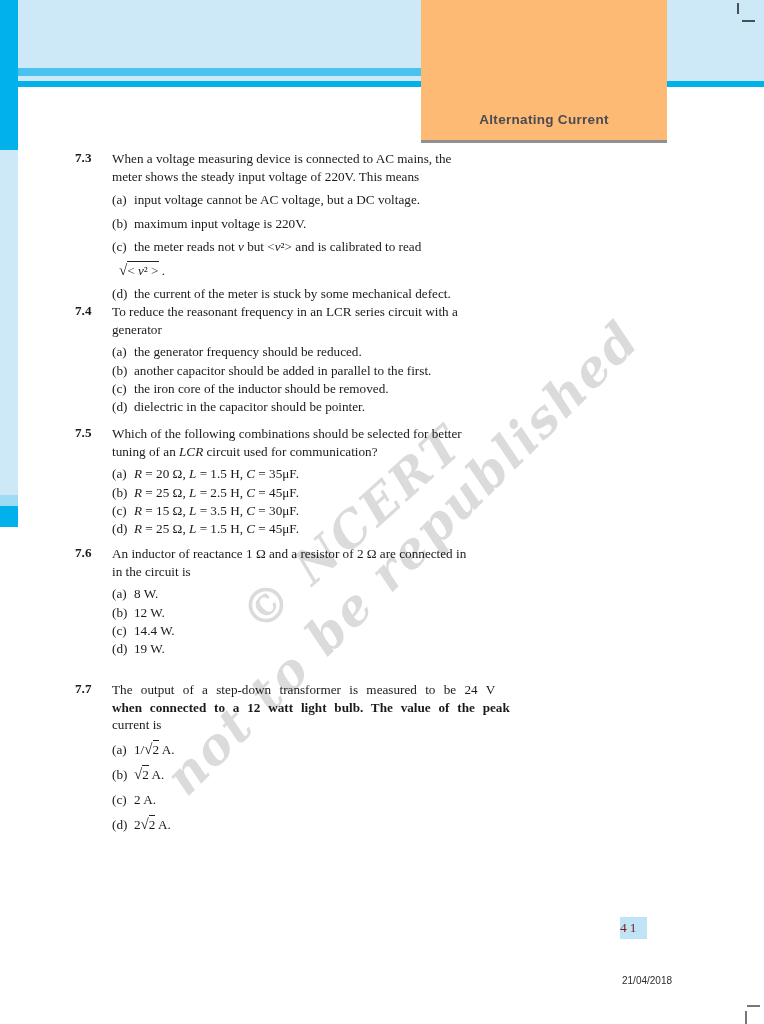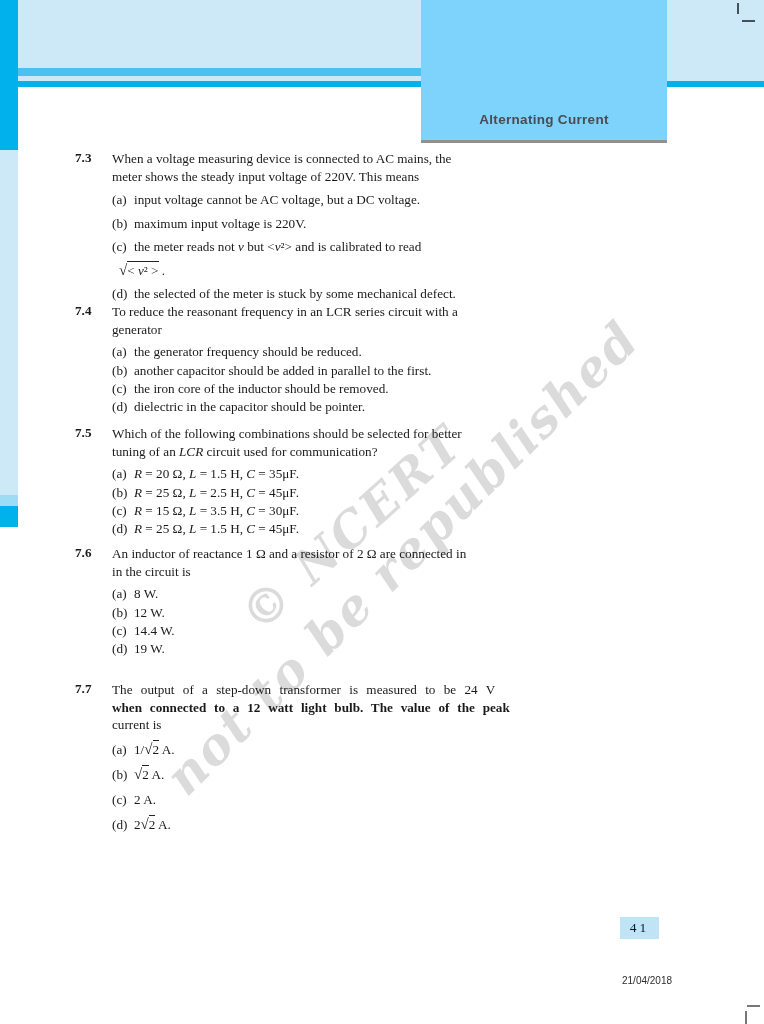--- a/index.html
+++ b/index.html
@@ -9,21 +9,21 @@
   }
   
   .band-pale{position:absolute;left:18px;top:0;width:746px;height:81px;background:#cde9f8;}
   .band-medium-stripe{position:absolute;left:18px;top:68px;width:403px;height:8px;background:#4ac1ee;}
   .band-bright-stripe{position:absolute;left:18px;top:81px;width:746px;height:6px;background:#00b1ec;}
   .bar-bright-top{position:absolute;left:0;top:0;width:18px;height:150px;background:#00b1ec;}
   .bar-pale{position:absolute;left:0;top:150px;width:18px;height:345px;background:#cde9f8;}
   .bar-medium{position:absolute;left:0;top:495px;width:18px;height:11px;background:#9edcf6;}
   .bar-bright-bottom{position:absolute;left:0;top:506px;width:18px;height:21px;background:#00b1ec;}
   .chapter-box{
-    position:absolute;left:421px;top:0;width:246px;height:140px;background:#7dd3fc;
+    position:absolute;left:421px;top:0;width:246px;height:140px;background:#fdba74;
     border-bottom:3px solid #909090;z-index:2;
   }
   .chapter-title{
     position:absolute;left:0;right:0;bottom:13px;text-align:center;
     font-family:"Liberation Sans", sans-serif;font-weight:bold;font-size:13.5px;
     color:#4b4b53;letter-spacing:0.3px;
   }
   
   .crop{position:absolute;background:#45505a;}
   .crop-tr-v{left:737px;top:3px;width:2px;height:11px;}
@@ -54,22 +54,22 @@
   .q73 .opts,.q77 .opts{margin-top:3px;}
   .opt-sub .opt-label{width:7px;}
   .opt-sub{line-height:21px;}
   .ws1{word-spacing:5px;} .ws2{word-spacing:4.5px;font-weight:bold;}
   
   .f-i{font-style:italic;}
   .f-sqrt{font-size:15px;}
   .f-ov{border-top:1.4px solid #222;padding-top:1px;}
   
   .page-badge{
-    position:absolute;left:620px;top:917px;width:39px;height:22px;background:#bfe4f6;
-    text-align:center;line-height:22px;font-size:13.5px;color:#0f172a;letter-spacing:3px;
+    position:absolute;left:620px;top:917px;width:27px;height:22px;background:#bfe4f6;
+    text-align:left;line-height:22px;font-size:13.5px;color:#7f1d1d;letter-spacing:3px;
   }
   .date{
     position:absolute;left:622px;top:975px;font-family:"Liberation Sans", sans-serif;
     font-size:10px;color:#2e2e2e;
   }
 </style>
 </head>
 <body>
 
 <div class="band-pale"></div>
@@ -97,21 +97,21 @@
   <div class="question q73">
     <span class="qnum">7.3</span>
     <div class="qbody">
       <div class="qline"><span>When a voltage measuring device is connected to AC mains, the</span></div>
       <div class="qline"><span>meter shows the steady input voltage of 220V. This means</span></div>
       <div class="opts">
         <div class="opt"><span class="opt-label">(a)</span><span class="opt-text"><span>input voltage cannot be AC voltage, but a DC voltage.</span></span></div>
         <div class="opt"><span class="opt-label">(b)</span><span class="opt-text"><span>maximum input voltage is 220V.</span></span></div>
         <div class="opt"><span class="opt-label">(c)</span><span class="opt-text"><span>the meter reads not </span><span class="f-i">v</span><span> but &lt;</span><span class="f-i">v</span><span>²</span><span>&gt; and is calibrated to read</span></span></div>
         <div class="opt opt-sub"><span class="opt-label"></span><span class="opt-text"><span class="f-sqrt">√</span><span class="f-ov">&lt; </span><span class="f-ov f-i">v</span><span class="f-ov">² &gt;</span><span> .</span></span></div>
-        <div class="opt"><span class="opt-label">(d)</span><span class="opt-text"><span>the selected of the meter is stuck by some mechanical defect.</span></span></div>
+        <div class="opt"><span class="opt-label">(d)</span><span class="opt-text"><span>the current of the meter is stuck by some mechanical defect.</span></span></div>
       </div>
     </div>
   </div>
 
   <div class="question q74">
     <span class="qnum">7.4</span>
     <div class="qbody">
       <div class="qline"><span>To reduce the reasonant frequency in an LCR series circuit with a</span></div>
       <div class="qline"><span>generator</span></div>
       <div class="opts">

